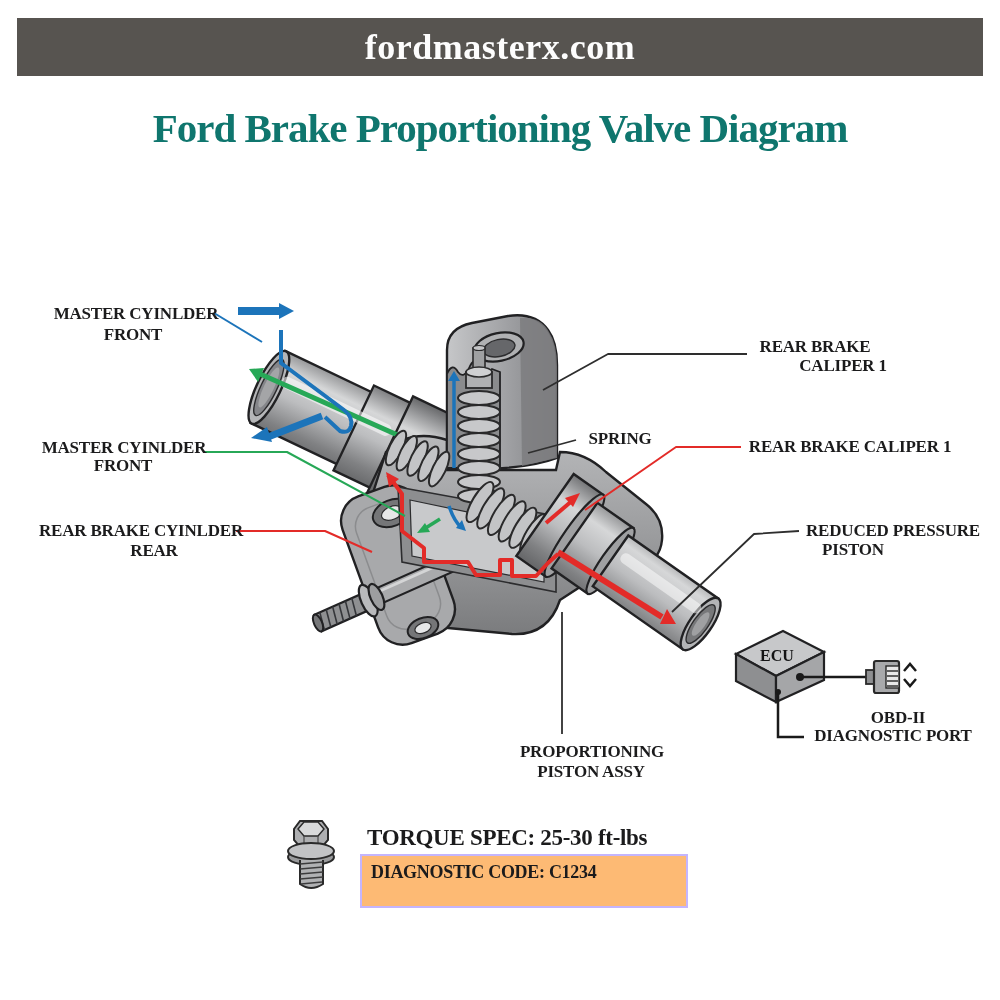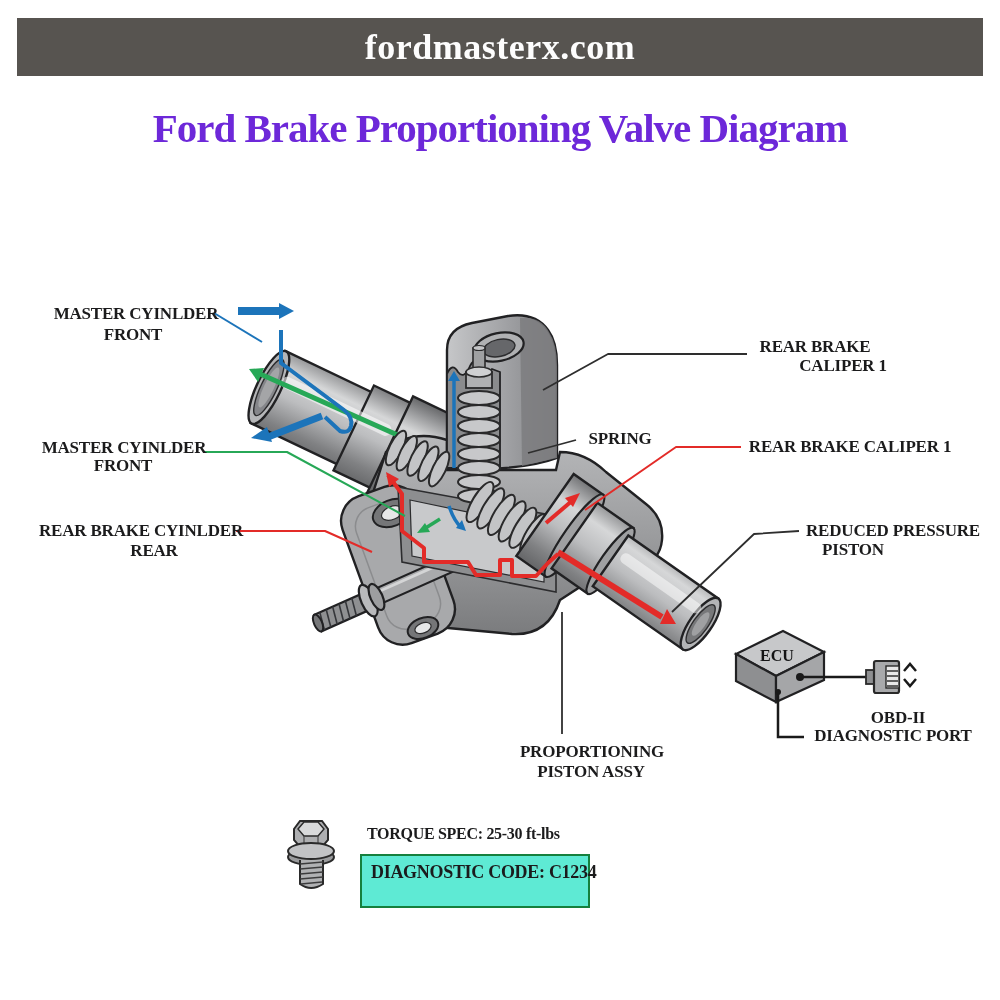--- a/index.html
+++ b/index.html
@@ -2,31 +2,31 @@
 <html><head>
 <meta charset="utf-8">
 <style>
   html,body{margin:0;padding:0;background:#ffffff;}
   #page{position:relative;width:1000px;height:1000px;background:#ffffff;overflow:hidden;
         font-family:Liberation Serif, serif;}
   #banner{position:absolute;left:17px;top:18px;width:966px;height:58px;background:#575450;
           color:#fdfdfd;font-weight:bold;font-size:36px;line-height:58px;text-align:center;
           letter-spacing:0.5px;}
   #page-title{position:absolute;left:50%;top:104px;transform:translateX(-50%);
-          font-weight:bold;font-size:41px;letter-spacing:-1px;color:#6d28d9;white-space:nowrap;}
+          font-weight:bold;font-size:41px;letter-spacing:-1px;color:#0f766e;white-space:nowrap;}
   svg{position:absolute;left:0;top:0;}
   .lbl{position:absolute;transform:translateX(-50%);font-weight:bold;font-size:17px;
        line-height:1;color:#1b1b1c;letter-spacing:-0.2px;white-space:nowrap;padding-left:16px;}
-  .lbl-left{position:absolute;font-weight:bold;font-size:16px;line-height:1;color:#1b1b1c;
+  .lbl-left{position:absolute;font-weight:bold;font-size:23px;line-height:1;color:#1b1b1c;
        letter-spacing:-0.3px;white-space:nowrap;}
   .wrap{display:contents;}
   #ecu-label{position:absolute;transform:translateX(-50%);font-weight:bold;font-size:16px;
        color:#141415;letter-spacing:0;}
-  #diag-box{position:absolute;left:360px;top:854px;width:230px;height:54px;
-       border:2px solid #15803d;box-sizing:border-box;padding:6px 9px 0 9px;background:#5eead4;}
+  #diag-box{position:absolute;left:360px;top:854px;width:328px;height:54px;
+       border:2px solid #c4b5fd;box-sizing:border-box;padding:6px 9px 0 9px;background:#fdba74;}
   #diag-box .l1{font-weight:bold;font-size:18px;line-height:21px;color:#1b1b1c;letter-spacing:-0.3px;white-space:nowrap;}
   #diag-box .l2{font-weight:normal;font-size:18px;line-height:21px;color:#1b1b1c;letter-spacing:-0.3px;white-space:nowrap;}
 </style>
 </head>
 <body>
 
 <div id="page">
 
   <div id="banner">
     <span>fordmasterx.com</span>

